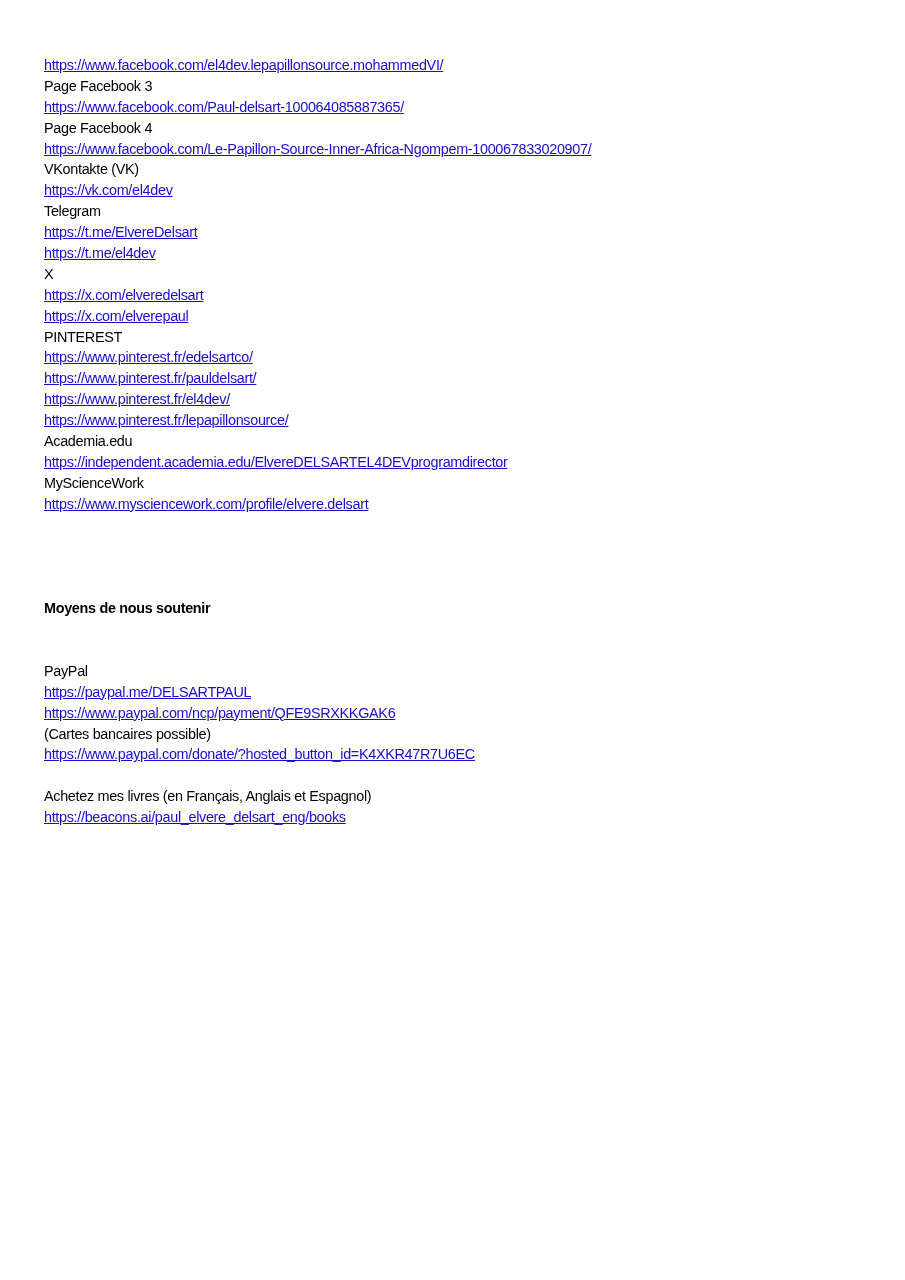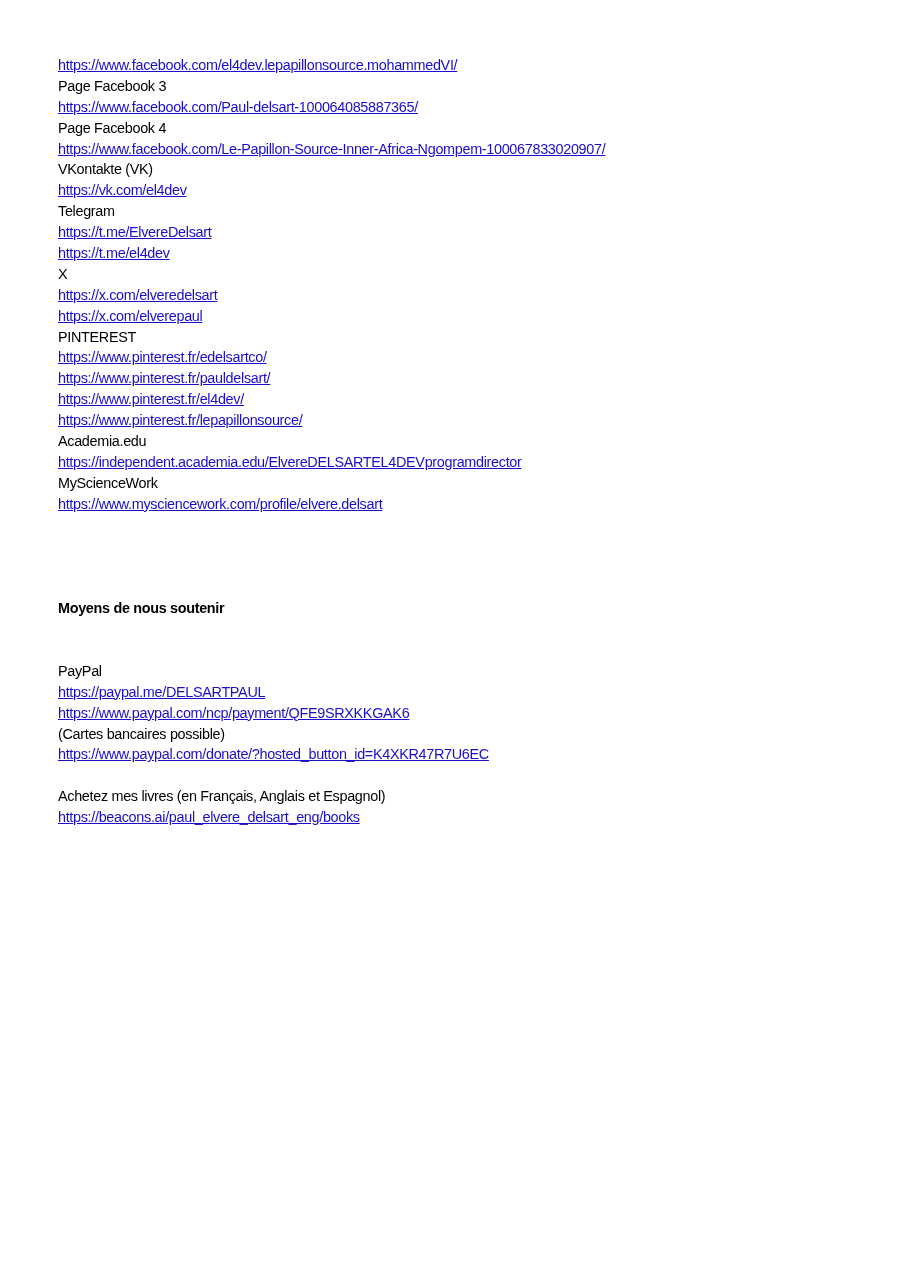--- a/index.html
+++ b/index.html
@@ -9,21 +9,21 @@
     }
     body {
       width: 905px;
       height: 1280px;
       position: relative;
       overflow: hidden;
       font-family: "Liberation Sans", sans-serif;
     }
     .page {
       position: absolute;
-      left: 58px;
+      left: 44px;
       top: 55px;
       width: 820px;
     }
     .line {
       font-size: 15.5px;
       line-height: 20.9px;
       height: 20.9px;
       white-space: nowrap;
       letter-spacing: -0.35px;
       color: #000000;

